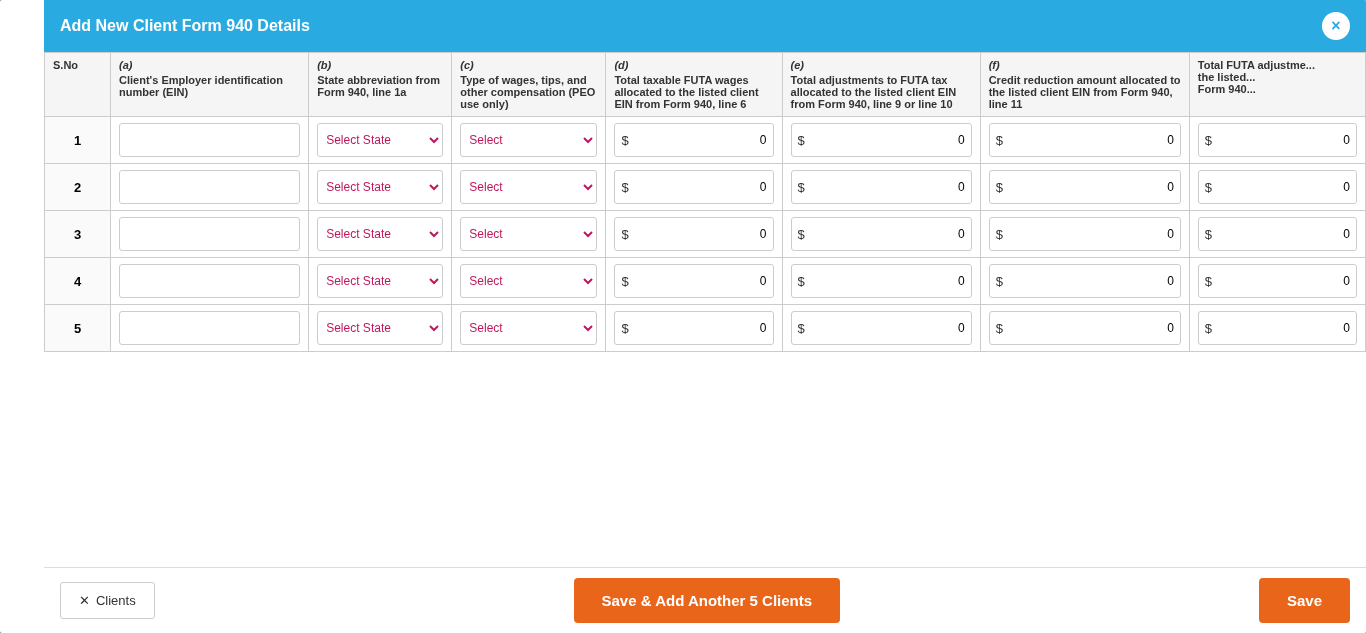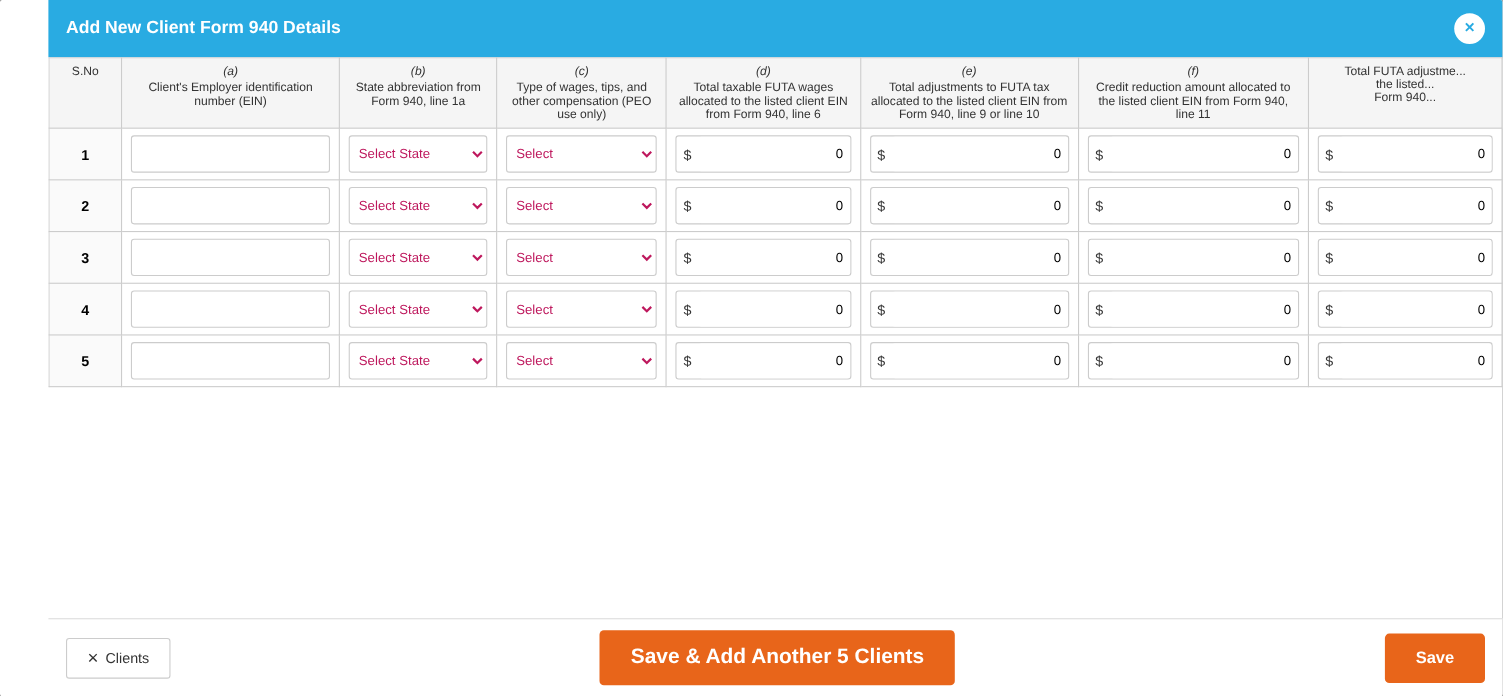--- a/index.html
+++ b/index.html
@@ -88,23 +88,23 @@
       width: 100%;
     }
 
     thead tr {
       background: #f5f5f5;
     }
 
     th {
       border: 1px solid #ccc;
       padding: 6px 8px;
-      text-align: center;
+      text-align: left;
       font-size: 11px;
-      font-weight: normal;
+      font-weight: bold;
       vertical-align: top;
       color: #333;
       min-width: 60px;
     }
 
     th.sno-col { width: 60px; }
     th.ein-col { width: 180px; }
     th.state-col { width: 130px; }
     th.wages-col { width: 140px; }
     th.taxable-col { width: 160px; }
@@ -195,21 +195,21 @@
       gap: 6px;
     }
 
     .save-add-btn {
       background: #e8651a;
       color: #fff;
       border: none;
       border-radius: 4px;
       padding: 14px 28px;
       cursor: pointer;
-      font-size: 19px;
+      font-size: 15px;
       font-weight: bold;
     }
 
     .save-btn {
       background: #e8651a;
       color: #fff;
       border: none;
       border-radius: 4px;
       padding: 14px 28px;
       cursor: pointer;

